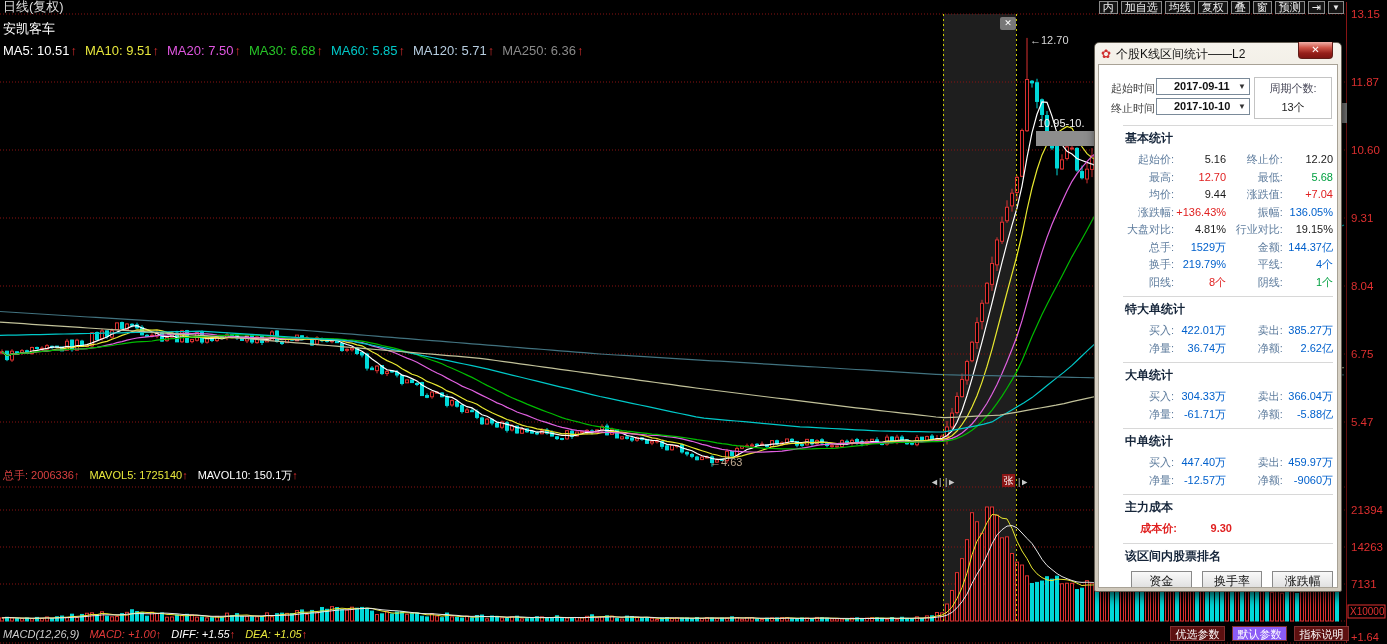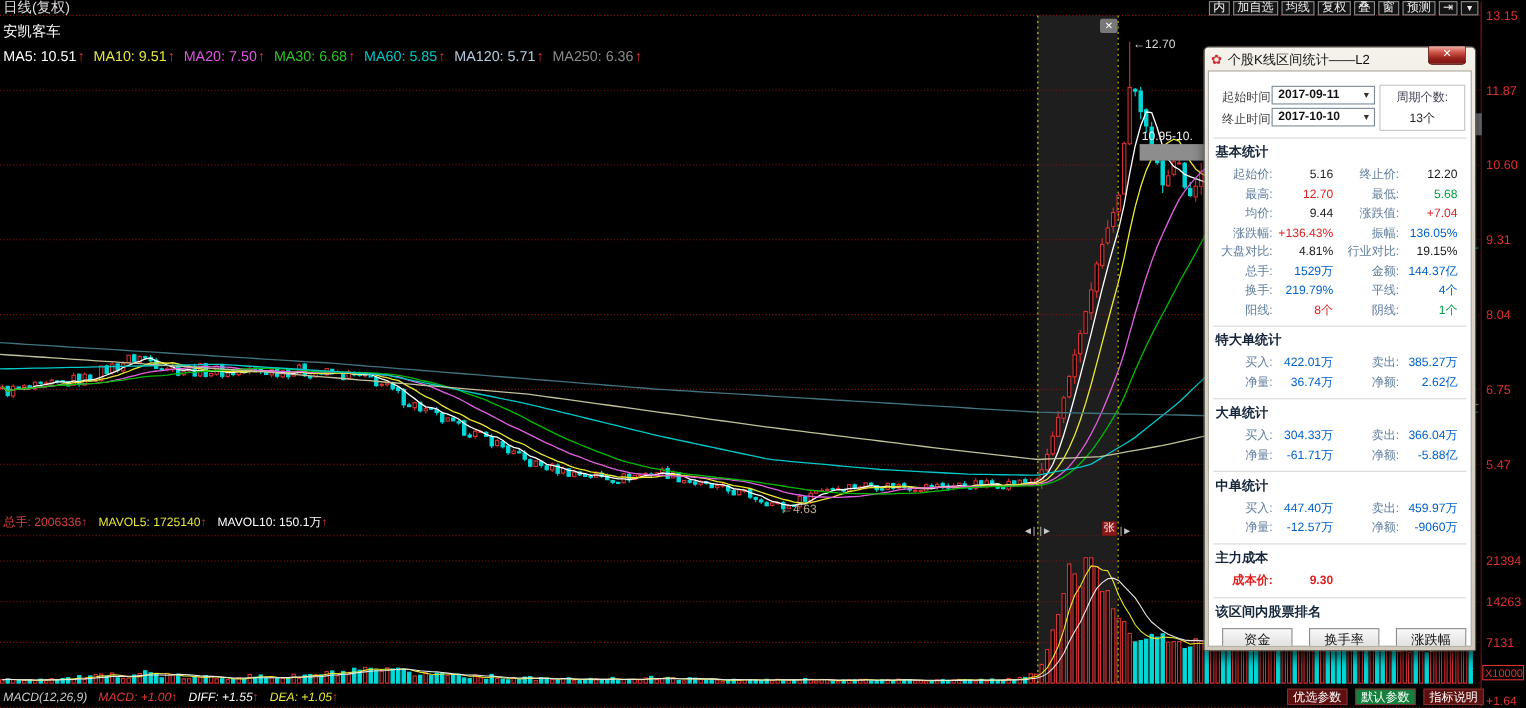--- a/index.html
+++ b/index.html
@@ -17,21 +17,21 @@
           line-height:11px;padding:0 3px;height:11px;}
   
   #vol-header{position:absolute;left:3px;top:469px;display:flex;gap:10px;font-size:11px;
               line-height:13px;z-index:5;white-space:nowrap;}
   
   #macd-footer{position:absolute;left:3px;top:628px;display:flex;gap:10px;font-size:11px;
                line-height:13px;z-index:5;white-space:nowrap;color:#ccc;font-style:italic;}
   #param-btns{position:absolute;left:1170px;top:626px;display:flex;gap:7px;z-index:6;}
   .param-btn{width:55px;height:15px;line-height:15px;text-align:center;font-size:11px;
              color:#fff;background:#5c1010;border:1px solid #803030;box-sizing:border-box;}
-  .param-btn.active{background:#15803d;}
+  .param-btn.active{background:#8b5cf6;}
   
   #region-close{position:absolute;left:1000px;top:17px;width:16px;height:13px;z-index:6;
                 background:rgba(130,130,130,.9);border-radius:2px;color:#fff;font-size:9px;
                 line-height:13px;text-align:center;cursor:pointer;}
   .handle{position:absolute;top:477px;z-index:6;color:#c8c8c8;font-size:9px;line-height:10px;}
   #marker-zhang{position:absolute;left:1002px;top:474px;width:13px;height:13px;z-index:6;
                 background:#8b1616;color:#fff;font-size:10px;line-height:13px;text-align:center;}
   #axis-thumb{position:absolute;left:1341px;top:103px;width:6px;height:20px;background:#8f8f8f;z-index:4;}
   
   #dialog{position:absolute;left:1094px;top:42px;width:248px;height:550px;z-index:10;
@@ -43,27 +43,27 @@
   #dlg-flower{color:#d03030;font-size:12px;}
   #dlg-close{position:absolute;right:8px;top:-1px;width:33px;height:16px;
              background:linear-gradient(180deg,#f0b0a8,#d05548 35%,#951f1a 70%,#7e1512);
              border:1px solid #5f1d18;border-top:none;border-radius:0 0 4px 4px;color:#fff;
              font-size:10px;line-height:15px;text-align:center;cursor:pointer;}
   #dlg-body{position:absolute;left:3px;top:21px;right:3px;bottom:3px;background:#fff;
             border:1px solid #a8a296;overflow:hidden;}
   .dlg-label{position:absolute;font-size:11px;color:#444;}
   .combo{position:absolute;left:57px;width:94px;height:17px;border:1px solid #7a8a99;
          background:#fff;box-sizing:border-box;font-size:11px;font-weight:bold;color:#111;
-         line-height:15px;padding-left:5px;}
+         line-height:15px;padding-left:17px;}
   .combo .arr{position:absolute;right:3px;top:0;color:#333;font-size:8px;line-height:15px;}
   #period-box{position:absolute;left:155px;top:12px;width:78px;height:42px;border:1px solid #c4c4c4;
               text-align:center;font-size:11px;color:#445;box-sizing:border-box;}
   #period-box .pv{margin-top:4px;color:#222;}
   #dlg-content{position:absolute;left:4px;right:4px;top:60px;font-size:11px;}
-  .sec{border-top:1px solid #d8d8d8;padding:4px 0 5px 0;}
+  .sec{border-top:1px solid #d8d8d8;padding:4px 0 5px 0;margin-left:20px;}
   .sec-h{font-size:12px;font-weight:bold;color:#15253a;margin:0 0 4px 2px;}
   .srow{display:flex;height:17.5px;line-height:17.5px;}
   .c-l1{width:54px;text-align:right;color:#5f7d9e;}
   .c-v1{width:55px;text-align:right;}
   .c-l2{width:60px;text-align:right;color:#5f7d9e;}
   .c-v2{width:53px;text-align:right;}
   .vk{color:#1a1a1a}.vr{color:#e02020}.vg{color:#00a040}.vb{color:#0060cc}
   .cost-label{color:#e02020 !important;font-weight:bold;}
   .btn-row{display:flex;gap:10px;margin:6px 0 0 8px;justify-content:space-between;}
   .w7-btn{width:64px;height:20px;line-height:18px;text-align:center;font-size:12px;color:#111;

